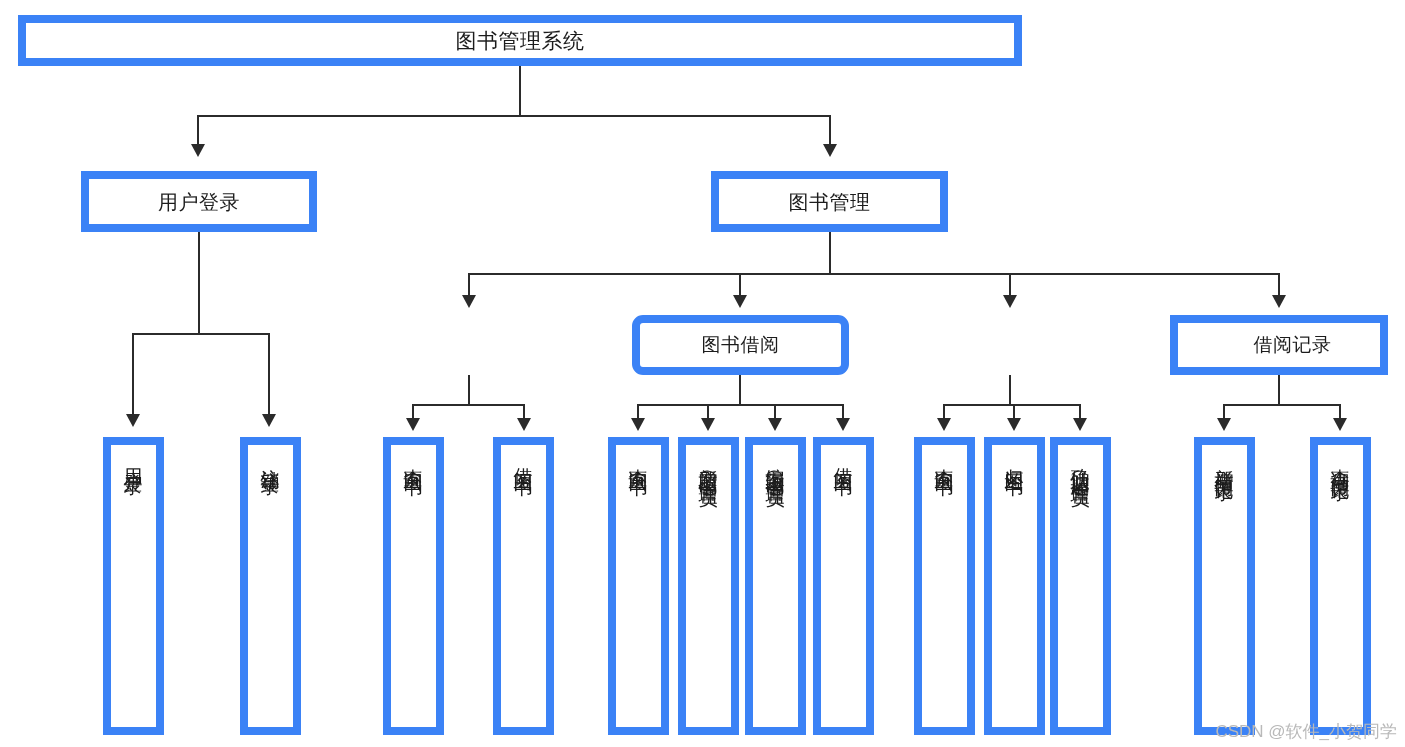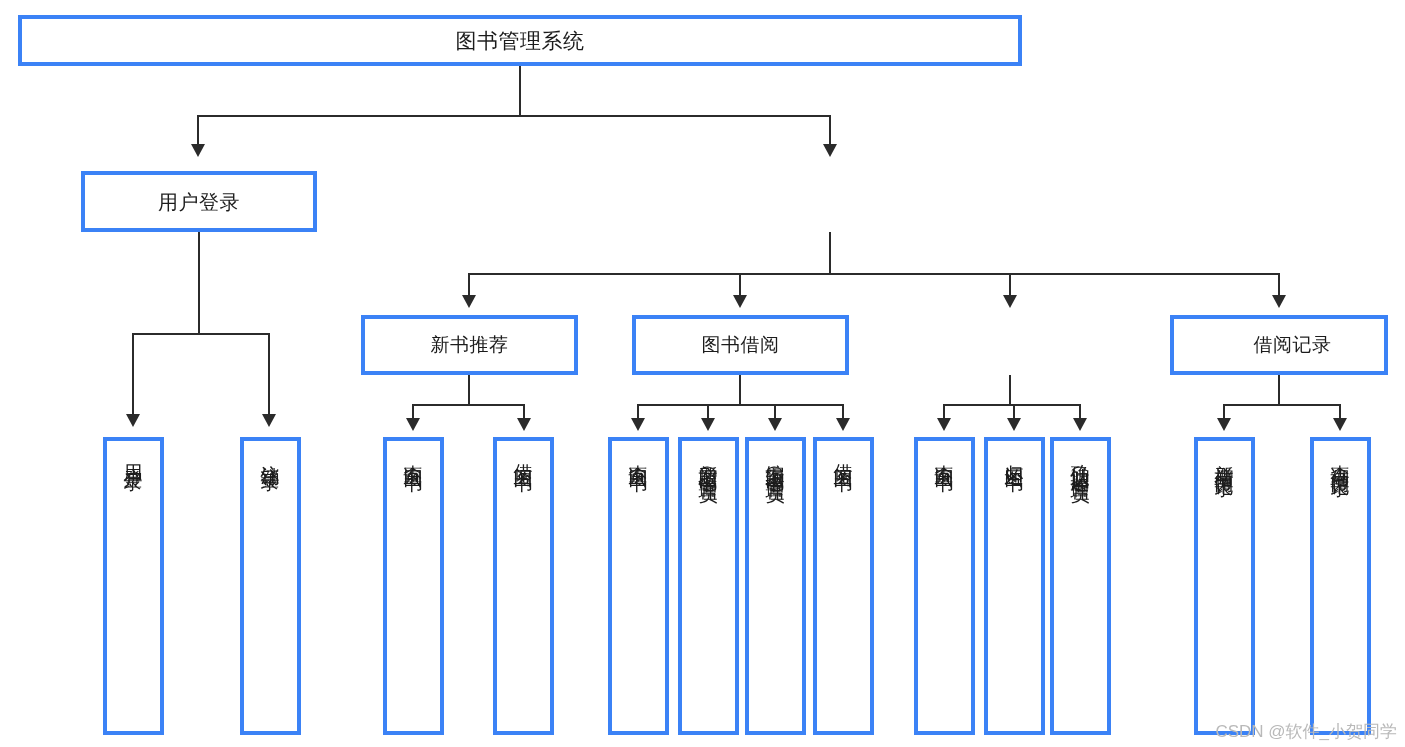--- a/index.html
+++ b/index.html
@@ -16,21 +16,21 @@
     position: relative;
     width: 1405px;
     height: 747px;
     background: #ffffff;
     overflow: hidden;
   }
   
   .node {
     position: absolute;
     box-sizing: border-box;
-    border: 4px solid #3b82f6;
+    border: 8px solid #3b82f6;
     background: #ffffff;
     display: flex;
     align-items: center;
     justify-content: center;
     text-align: center;
     line-height: 1.2;
   }
   .node .label {
     display: block;
     color: #1c1c1c;
@@ -96,43 +96,43 @@
   <div class="edge edge-h" style="left:197px; top:115px; width:634px; height:2px;"></div>
   <div class="edge edge-v" style="left:197px; top:115px; width:2px; height:32px;"></div>
   <div class="arrow" style="left:191px; top:144px;"></div>
   <div class="edge edge-v" style="left:829px; top:115px; width:2px; height:32px;"></div>
   <div class="arrow" style="left:823px; top:144px;"></div>
 
   <div class="node node-l2" style="left:81px; top:171px; width:236px; height:61px;">
     <span class="label">用户登录</span>
   </div>
 
+  <div class="node node-l2" style="left:711px; top:171px; width:237px; height:61px;">
+    <span class="label">图书管理</span>
+  </div>
 
   <div class="edge edge-v" style="left:198px; top:232px; width:2px; height:102px;"></div>
   <div class="edge edge-h" style="left:132px; top:333px; width:137px; height:2px;"></div>
   <div class="edge edge-v" style="left:132px; top:333px; width:2px; height:84px;"></div>
   <div class="arrow" style="left:126px; top:414px;"></div>
   <div class="edge edge-v" style="left:268px; top:333px; width:2px; height:84px;"></div>
   <div class="arrow" style="left:262px; top:414px;"></div>
 
   <div class="edge edge-v" style="left:829px; top:232px; width:2px; height:42px;"></div>
   <div class="edge edge-h" style="left:468px; top:273px; width:812px; height:2px;"></div>
   <div class="edge edge-v" style="left:468px; top:273px; width:2px; height:25px;"></div>
   <div class="arrow" style="left:462px; top:295px;"></div>
   <div class="edge edge-v" style="left:739px; top:273px; width:2px; height:25px;"></div>
   <div class="arrow" style="left:733px; top:295px;"></div>
   <div class="edge edge-v" style="left:1009px; top:273px; width:2px; height:25px;"></div>
   <div class="arrow" style="left:1003px; top:295px;"></div>
   <div class="edge edge-v" style="left:1278px; top:273px; width:2px; height:25px;"></div>
   <div class="arrow" style="left:1272px; top:295px;"></div>
 
-  <div class="node node-l3" style="left:361px; top:315px; width:217px; height:60px;">
-    <span class="label">新书推荐</span>
-  </div>
-  <div class="node node-l3" style="left:632px; top:315px; width:217px; height:60px;">
+  <div class="node node-l3" style="left:632px; top:315px; width:217px; height:60px;border-radius:11px;">
     <span class="label">图书借阅</span>
   </div>
   <div class="node node-l3" style="left:1170px; top:315px; width:218px; height:60px;padding-left:27px;">
     <span class="label">借阅记录</span>
   </div>
 
   <div class="edge edge-v" style="left:468px; top:375px; width:2px; height:30px;"></div>
   <div class="edge edge-h" style="left:412px; top:404px; width:112px; height:2px;"></div>
   <div class="edge edge-v" style="left:412px; top:404px; width:2px; height:17px;"></div>
   <div class="arrow" style="left:406px; top:418px;"></div>

